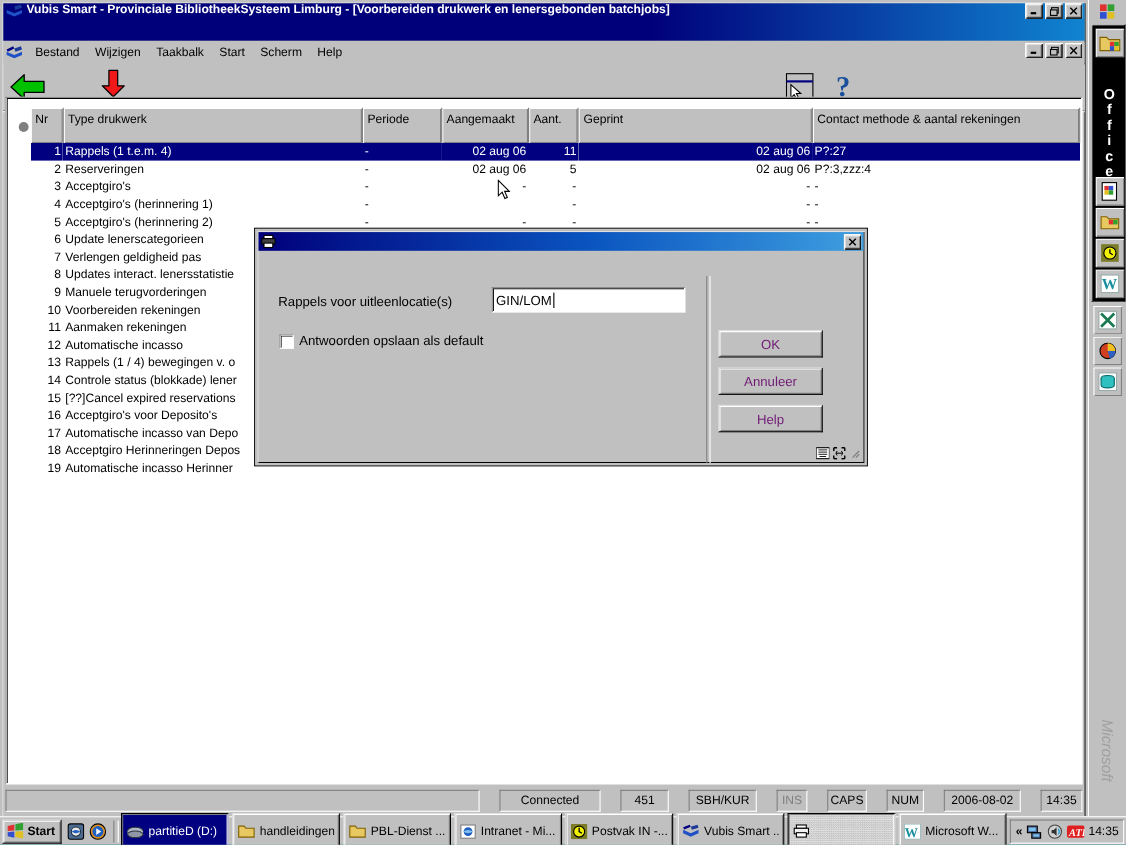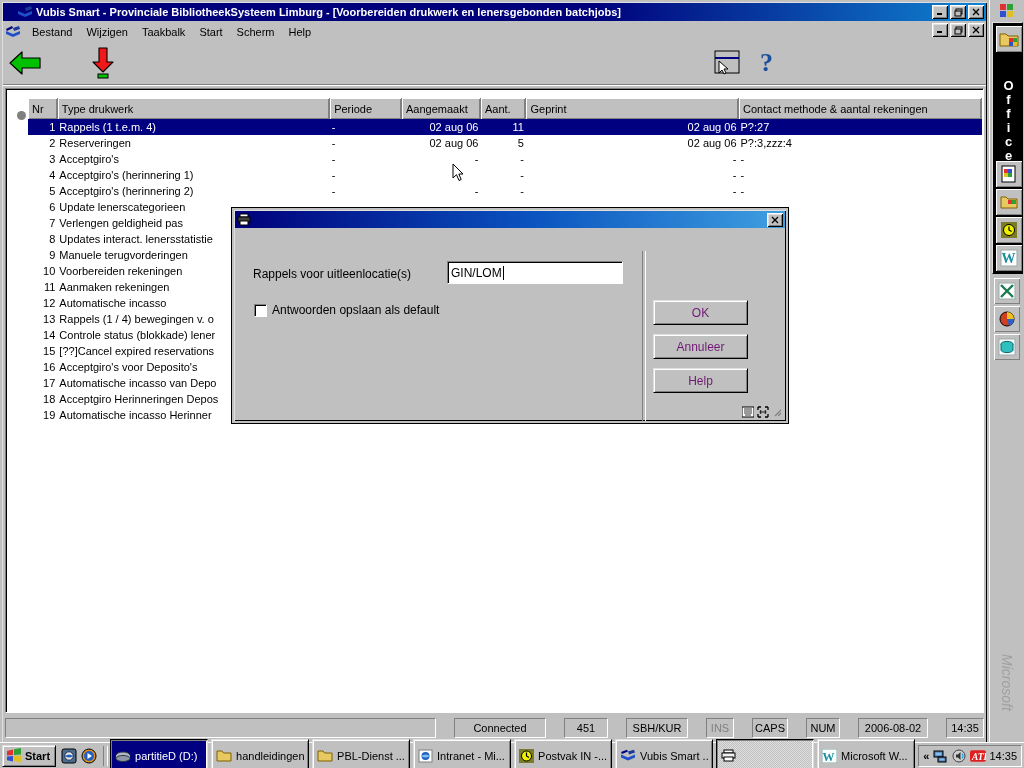--- a/index.html
+++ b/index.html
@@ -14,24 +14,24 @@
 
   
   .app-window{
     position:absolute;left:0;top:0;width:989px;height:745px;
     background:#c0c0c0;
     border:2px solid #c0c0c0;
     box-sizing:border-box;
     box-shadow:inset 1px 1px 0 #dfdfdf, inset -1px -1px 0 #000;
   }
   .titlebar{
-    height:18px;margin:1px 1px 0 1px;
+    height:34px;margin:1px 1px 0 1px;
     background:linear-gradient(90deg,#00007b 0%,#00007b 60%,#1084d0 100%);
-    display:flex;align-items:center;color:#fff;font-weight:bold;font-size:11px;
-    padding-left:14px;
+    display:flex;color:#fff;font-weight:bold;font-size:11px;
+    padding-left:2px;
   }
   .title-ico{width:16px;height:14px;margin-right:3px;flex:0 0 auto;display:block;}
   .title-text{flex:1 1 auto;white-space:nowrap;overflow:hidden;color:#fff;}
   .tb-btns{display:flex;gap:2px;margin-right:2px;}
   .tb-btn{
     width:16px;height:14px;background:#c0c0c0;
     box-shadow:inset 1px 1px 0 #fff, inset -1px -1px 0 #000, inset 2px 2px 0 #dfdfdf, inset -2px -2px 0 #808080;
     display:flex;align-items:center;justify-content:center;
     font-size:9px;line-height:1;color:#000;font-family:"Liberation Sans",sans-serif;
     padding:0;box-sizing:border-box;
@@ -64,21 +64,21 @@
     box-sizing:border-box;
     overflow:hidden;
   }
   .grid-wrap{position:absolute;left:10px;top:9px;width:955px;height:606px;}
   .scroll-gutter{position:absolute;left:0;top:0;width:12px;height:606px;background:#fff;}
   .scroll-dot{position:absolute;left:1px;top:13px;width:9px;height:9px;border-radius:50%;background:#808080;}
 
   table.grid{border-collapse:collapse;table-layout:fixed;width:954px;font-size:11px;}
   table.grid th{
     background:#c0c0c0;height:19px;font-weight:normal;text-align:left;
-    padding:1px 0 1px 4px;
+    padding:1px 0 12px 4px;
     border-right:1px solid #808080;
     box-shadow:inset 1px 1px 0 #fff, inset -1px -1px 0 #808080;
     white-space:nowrap;overflow:hidden;font-size:11px;
   }
   table.grid td{height:16px;padding:0 2px;white-space:nowrap;overflow:hidden;font-size:11px;color:#000;}
   tr.row.sel td{background:#000080;color:#fff;}
   td.c-nr{text-align:right;padding-right:6px;}
   td.c-per{text-align:left;padding-left:4px;}
   td.c-aang{text-align:right;padding-right:8px;}
   td.c-aant{text-align:right;padding-right:8px;}

